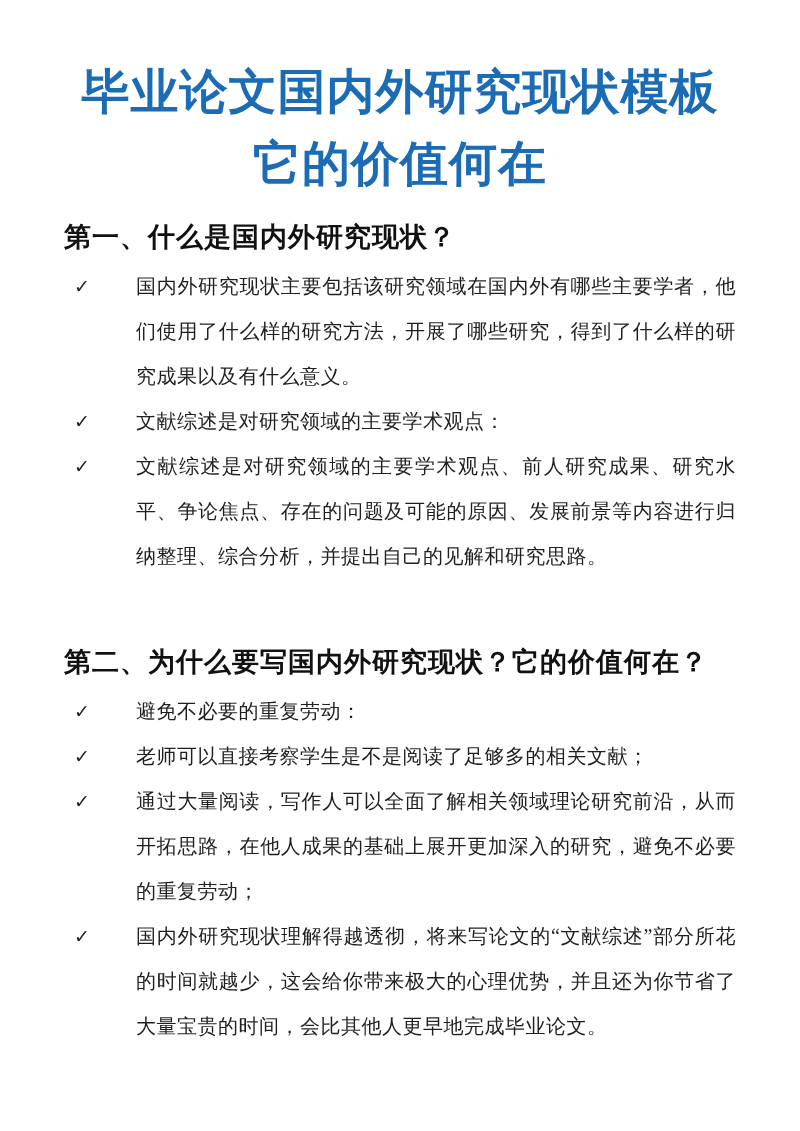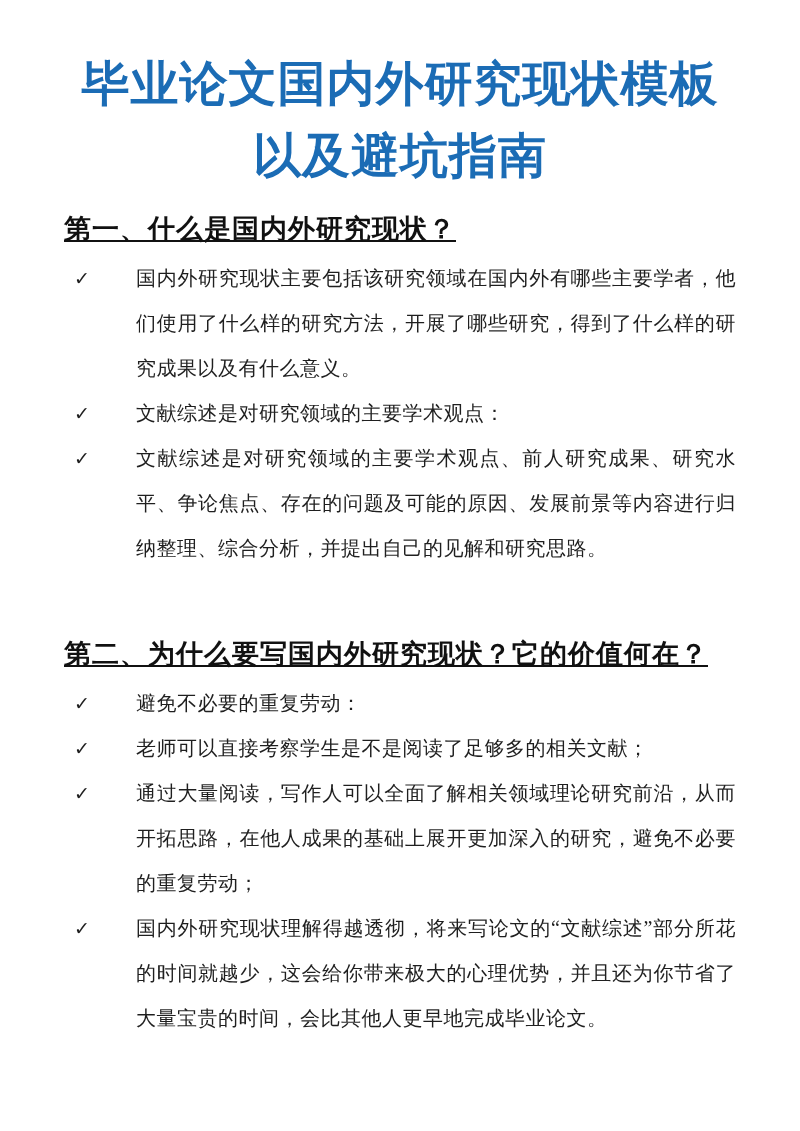--- a/index.html
+++ b/index.html
@@ -10,21 +10,21 @@
   .page {
     position: relative;
     width: 800px;
     height: 1131px;
     margin: 0 auto;
     background: #ffffff;
     overflow: hidden;
     font-family: "Liberation Serif", "DejaVu Serif", serif;
   }
   .doc-title {
-    margin: 4px;
+    margin: 12px;
     padding-top: 44px;
     text-align: center;
     color: #1b6cb5;
     font-size: 48px;
     font-weight: bold;
     line-height: 72px;
     letter-spacing: 1px;
   }
   .doc-title .t-line {
     display: block;
@@ -33,21 +33,20 @@
     margin: 0 64px;
     color: #1f1f1f;
   }
   .sec-heading {
     margin: 18px 0 0 0;
     font-size: 27px;
     font-weight: bold;
     color: #111111;
     line-height: 38px;
     letter-spacing: 1px;
-    text-decoration: underline;
   }
   .sec-heading.second {
     margin-top: 64px;
   }
   ul.bullets {
     list-style: none;
     margin: 8px 0 0 0;
     padding: 0;
   }
   ul.bullets li {
@@ -74,21 +73,21 @@
     margin-left: 36px;
   }
 </style>
 </head>
 <body>
 
 <div class="page">
 
   <h1 class="doc-title">
     <span class="t-line">毕业论文国内外研究现状模板</span>
-    <span class="t-line">以及避坑指南</span>
+    <span class="t-line">它的价值何在</span>
   </h1>
 
   <div class="content">
 
     <section>
       <h2 class="sec-heading">第一、什么是国内外研究现状？</h2>
       <ul class="bullets">
         <li>
           <span class="check">✓</span>
           <span class="btext">国内外研究现状主要包括该研究领域在国内外有哪些主要学者，他们使用了什么样的研究方法，开展了哪些研究，得到了什么样的研究成果以及有什么意义。</span>

